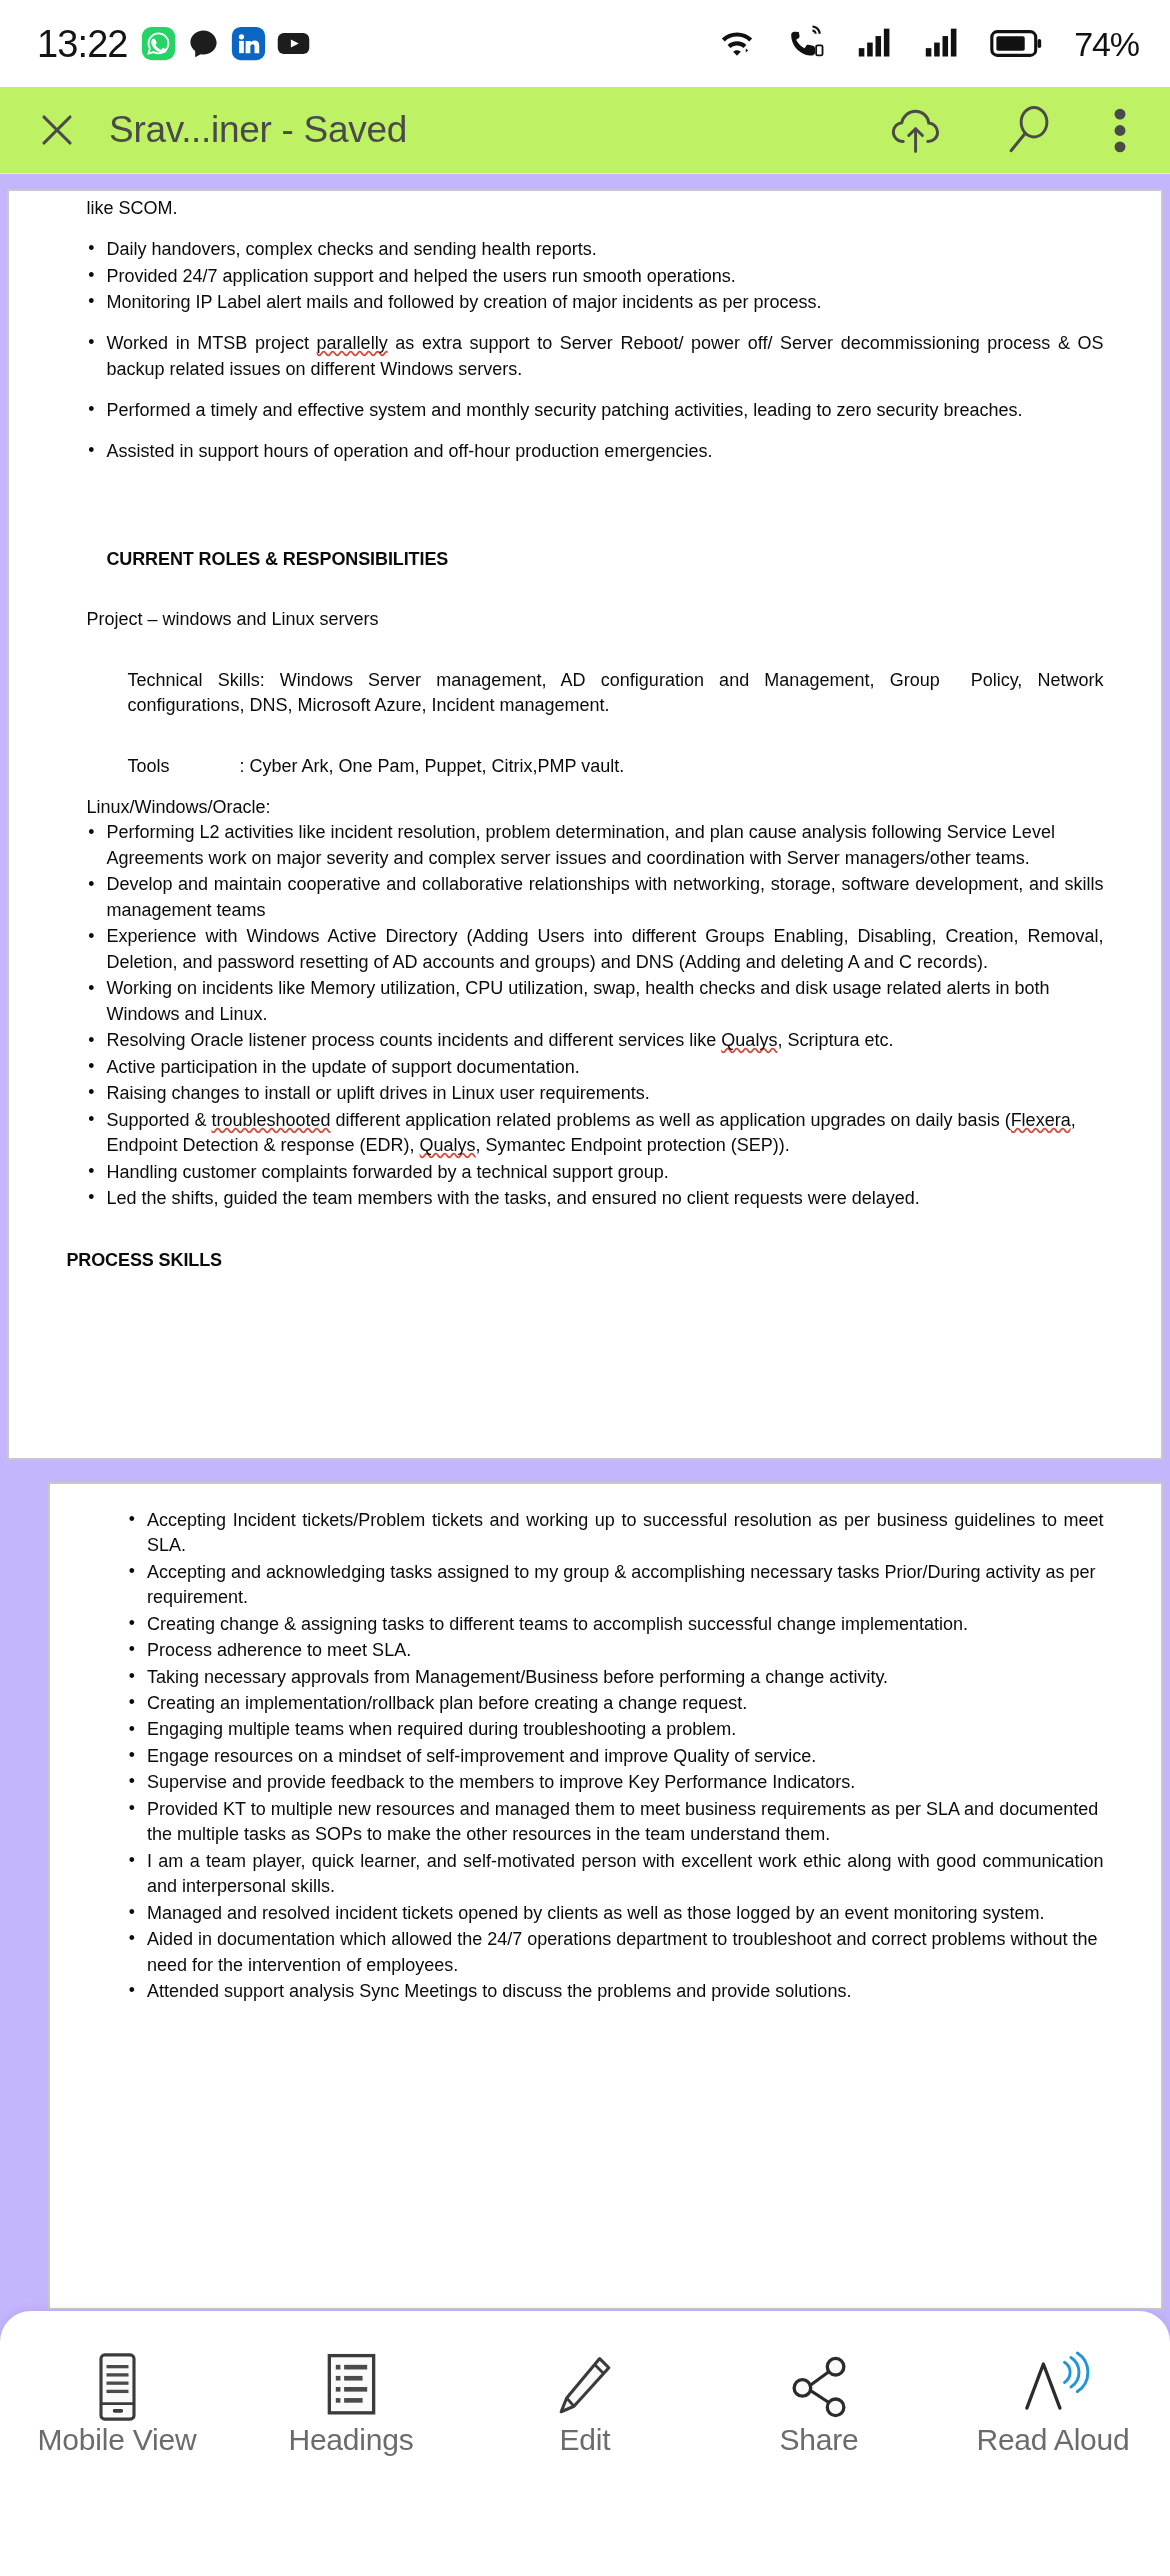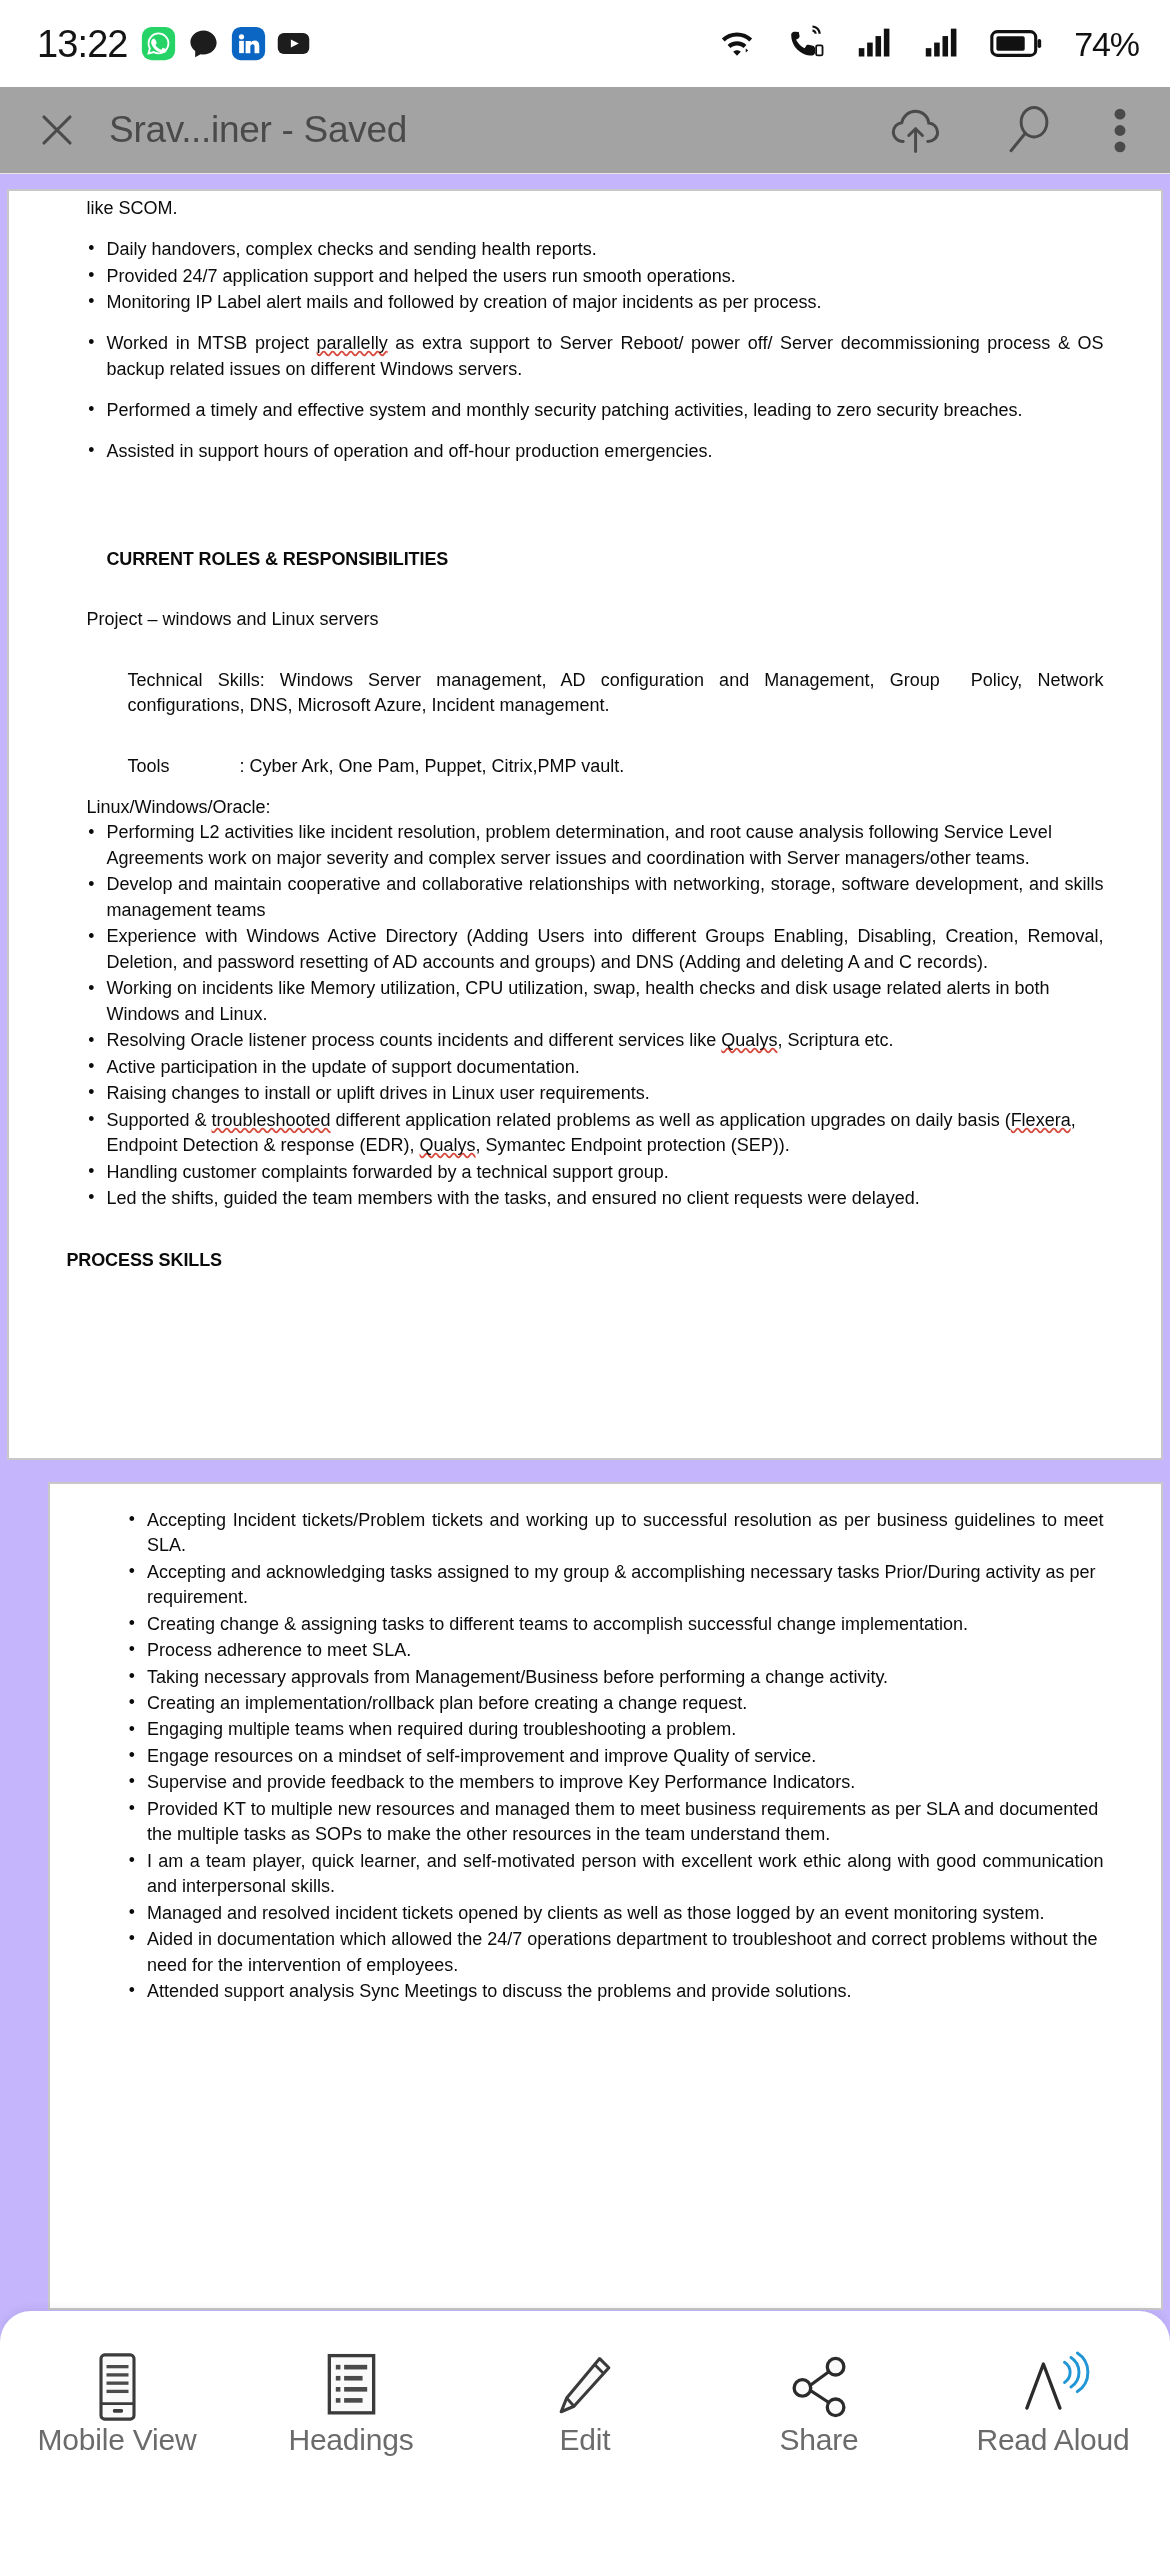--- a/index.html
+++ b/index.html
@@ -35,21 +35,21 @@
   .sb-spacer { flex: 1; }
   .sb-right { display: flex; align-items: center; gap: 28px; }
   .sb-batt-text {
     font-size: 34px; color: #111; letter-spacing: -1.1px;
     margin-left: 2.8px; line-height: 1;
   }
 
   
   .toolbar {
     height: 87px; flex: 0 0 87px;
-    background: #a3a3a3;
+    background: #bef264;
     display: flex; align-items: center;
     padding: 0 40px 0 31px;
     border-bottom: 0.9px solid #e6e6e6;
   }
   .tb-btn {
     display: flex; align-items: center; justify-content: center;
     flex: 0 0 auto;
   }
   .tb-title {
     font-size: 37px; color: #4a4a4a; font-weight: 400;
@@ -260,21 +260,21 @@
         </div>
 
         <div class="sp-m"></div>
 
         <div class="indent3" style="white-space:pre;">Tools              : Cyber Ark, One Pam, Puppet, Citrix,PMP vault.</div>
 
         <div class="sp-s"></div>
 
         <div class="p-cont">Linux/Windows/Oracle:</div>
 
-        <div class="li">Performing L2 activities like incident resolution, problem determination, and root cause analysis following Service Level Agreements work on major severity and complex server issues and coordination with Server managers/other teams.</div>
+        <div class="li">Performing L2 activities like incident resolution, problem determination, and plan cause analysis following Service Level Agreements work on major severity and complex server issues and coordination with Server managers/other teams.</div>
         <div class="li just">Develop and maintain cooperative and collaborative relationships with networking, storage, software development, and skills management teams</div>
         <div class="li just">Experience with Windows Active Directory (Adding Users into different Groups Enabling, Disabling, Creation, Removal, Deletion, and password resetting of AD accounts and groups) and DNS (Adding and deleting A and C records).</div>
         <div class="li">Working on incidents like Memory utilization, CPU utilization, swap, health checks and disk usage related alerts in both Windows and Linux.</div>
 
         <div class="li">
           <span>Resolving Oracle listener process counts incidents and different services like </span><span class="sc">Qualys</span><span>, Scriptura etc.</span>
         </div>
 
         <div class="li">Active participation in the update of support documentation.</div>
         <div class="li">Raising changes to install or uplift drives in Linux user requirements.</div>

